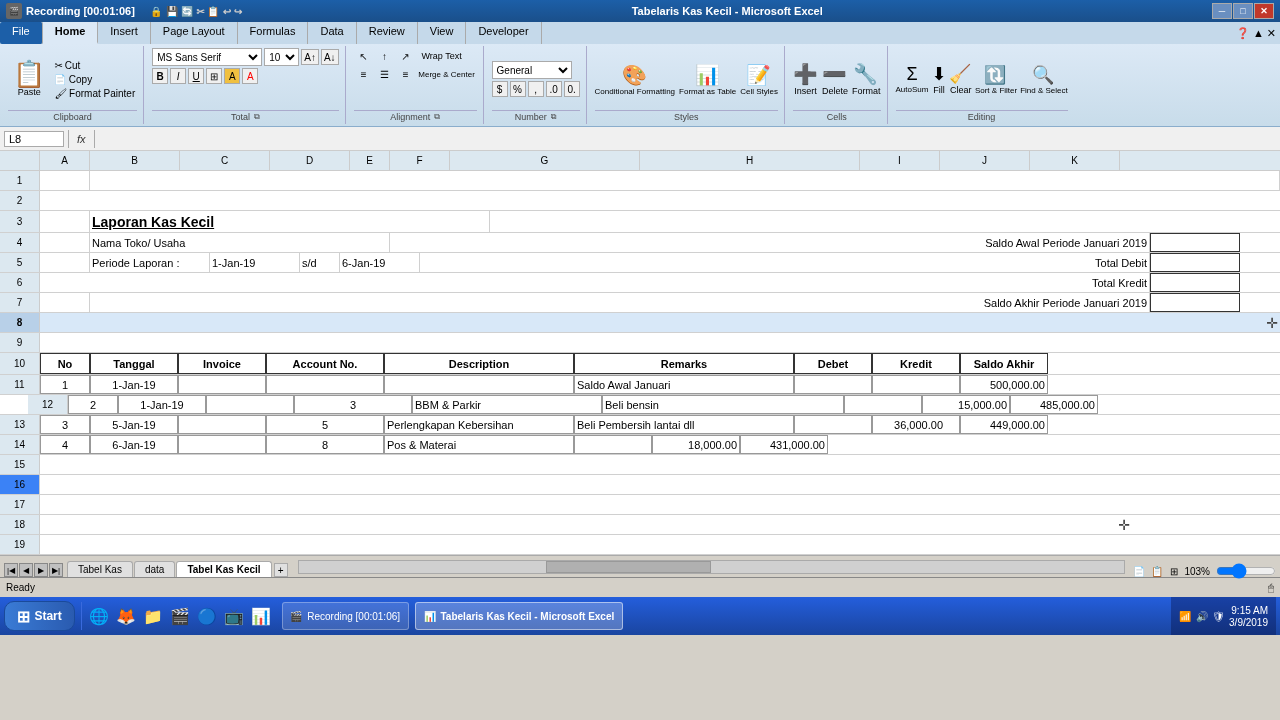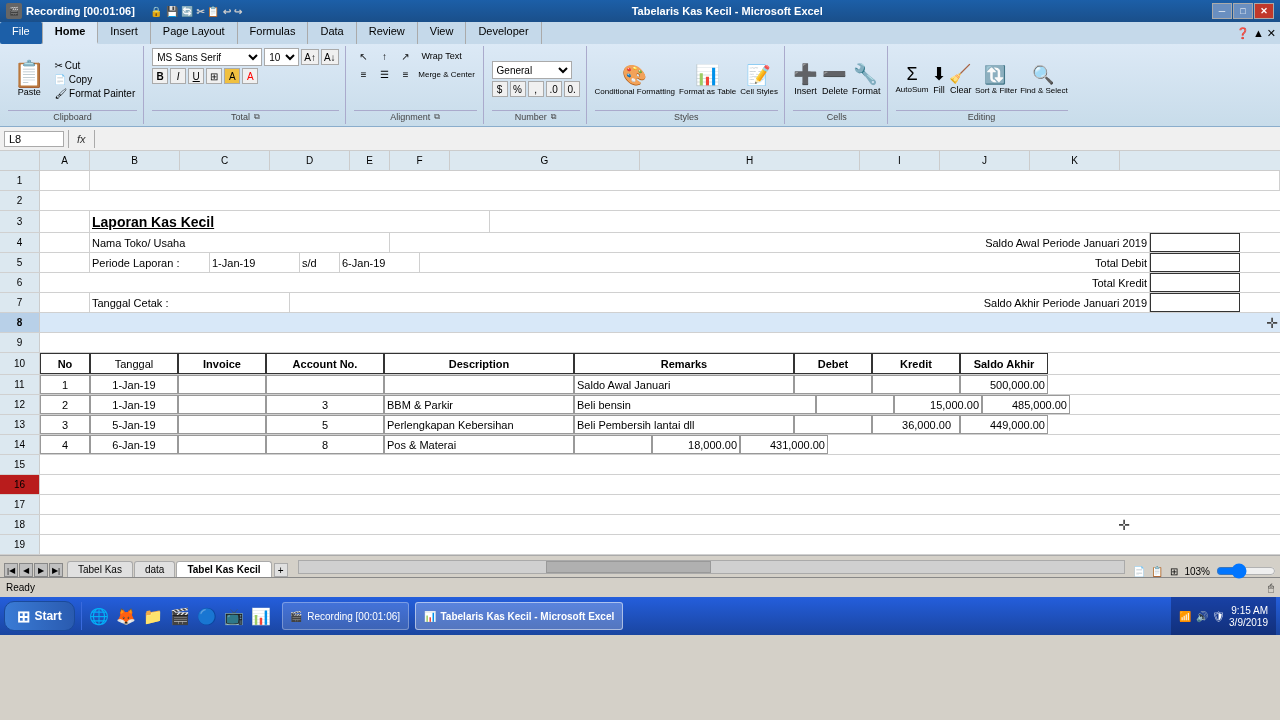--- a/index.html
+++ b/index.html
@@ -296,21 +296,20 @@
     <div style="width:40px; background:#dce8f0; border-right:1px solid #ccc; display:flex; align-items:center; justify-content:center; font-size:10px; flex-shrink:0;">6</div>
     <div style="flex:1;"></div>
     <div style="width:80px; border-right:1px solid #d0d0d0; font-size:11px; padding:0 2px; display:flex; align-items:center; justify-content:flex-end;">Total Kredit</div>
     <div style="width:90px; border:1px solid #333; font-size:11px; padding:0 2px; display:flex; align-items:center;"></div>
     <div style="width:40px;"></div>
   </div>
 
   <div style="display:flex; height:20px; border-bottom:1px solid #d0d0d0;">
     <div style="width:40px; background:#dce8f0; border-right:1px solid #ccc; display:flex; align-items:center; justify-content:center; font-size:10px; flex-shrink:0;">7</div>
     <div style="width:50px; border-right:1px solid #d0d0d0;"></div>
-    <div style="width:200px; border-right:1px solid #d0d0d0; font-size:11px; padding:0 2px; display:flex; align-items:center;">Tanggal Cetak :</div>
     <div style="flex:1;"></div>
     <div style="width:220px; border-right:1px solid #d0d0d0; font-size:11px; padding:0 2px; display:flex; align-items:center; justify-content:flex-end;">Saldo Akhir Periode Januari 2019</div>
     <div style="width:90px; border:1px solid #333; font-size:11px; padding:0 2px; display:flex; align-items:center;"></div>
     <div style="width:40px;"></div>
   </div>
 
   <div style="display:flex; height:20px; border-bottom:1px solid #d0d0d0; background:#d8e8f8;">
     <div style="width:40px; background:#b8d0e8; border-right:1px solid #ccc; display:flex; align-items:center; justify-content:center; font-size:10px; flex-shrink:0; font-weight:bold;">8</div>
     <div style="flex:1;"></div>
     <div style="position:relative; width:16px; display:flex; align-items:center; justify-content:center;">
@@ -319,21 +318,21 @@
   </div>
 
   <div style="display:flex; height:20px; border-bottom:1px solid #d0d0d0;">
     <div style="width:40px; background:#dce8f0; border-right:1px solid #ccc; display:flex; align-items:center; justify-content:center; font-size:10px; flex-shrink:0;">9</div>
     <div style="flex:1;"></div>
   </div>
 
   <div style="display:flex; height:22px; border-bottom:1px solid #d0d0d0;">
     <div style="width:40px; background:#dce8f0; border-right:1px solid #ccc; display:flex; align-items:center; justify-content:center; font-size:10px; flex-shrink:0;">10</div>
     <div style="width:50px; border:1px solid #333; font-size:11px; font-weight:bold; padding:0 2px; display:flex; align-items:center; justify-content:center;">No</div>
-    <div style="width:88px; border:1px solid #333; font-size:11px; font-weight:normal; padding:0 2px; display:flex; align-items:center; justify-content:center;">Tanggal</div>
+    <div style="width:88px; border:1px solid #333; font-size:11px; font-weight:bold; padding:0 2px; display:flex; align-items:center; justify-content:center;">Tanggal</div>
     <div style="width:88px; border:1px solid #333; font-size:11px; font-weight:bold; padding:0 2px; display:flex; align-items:center; justify-content:center;">Invoice</div>
     <div style="width:118px; border:1px solid #333; font-size:11px; font-weight:bold; padding:0 2px; display:flex; align-items:center; justify-content:center;">Account No.</div>
     <div style="width:190px; border:1px solid #333; font-size:11px; font-weight:bold; padding:0 2px; display:flex; align-items:center; justify-content:center;">Description</div>
     <div style="width:220px; border:1px solid #333; font-size:11px; font-weight:bold; padding:0 2px; display:flex; align-items:center; justify-content:center;">Remarks</div>
     <div style="width:78px; border:1px solid #333; font-size:11px; font-weight:bold; padding:0 2px; display:flex; align-items:center; justify-content:center;">Debet</div>
     <div style="width:88px; border:1px solid #333; font-size:11px; font-weight:bold; padding:0 2px; display:flex; align-items:center; justify-content:center;">Kredit</div>
     <div style="width:88px; border:1px solid #333; font-size:11px; font-weight:bold; padding:0 2px; display:flex; align-items:center; justify-content:center;">Saldo Akhir</div>
   </div>
 
   <div style="display:flex; height:20px; border-bottom:1px solid #d0d0d0;">
@@ -343,63 +342,63 @@
     <div style="width:88px; border:1px solid #999; font-size:11px; padding:0 2px; display:flex; align-items:center;"></div>
     <div style="width:118px; border:1px solid #999; font-size:11px; padding:0 2px; display:flex; align-items:center;"></div>
     <div style="width:190px; border:1px solid #999; font-size:11px; padding:0 2px; display:flex; align-items:center;"></div>
     <div style="width:220px; border:1px solid #999; font-size:11px; padding:0 2px; display:flex; align-items:center;">Saldo Awal Januari</div>
     <div style="width:78px; border:1px solid #999; font-size:11px; padding:0 2px; display:flex; align-items:center;"></div>
     <div style="width:88px; border:1px solid #999; font-size:11px; padding:0 2px; display:flex; align-items:center;"></div>
     <div style="width:88px; border:1px solid #999; font-size:11px; padding:0 2px; display:flex; align-items:center; justify-content:flex-end;">500,000.00</div>
   </div>
 
   <div style="display:flex; height:20px; border-bottom:1px solid #d0d0d0;">
-    <div style="width:40px; background:#dce8f0; border-right:1px solid #ccc; display:flex; align-items:center; justify-content:center; font-size:10px; flex-shrink:0;">12</div>
+    <div style="width:40px; background:#dce8f0; border-right:1px solid #ccc; display:flex; align-items:center; justify-content:center; font-size:10px; flex-shrink:0;margin-left:28px;">12</div>
     <div style="width:50px; border:1px solid #999; font-size:11px; padding:0 2px; display:flex; align-items:center; justify-content:center;">2</div>
     <div style="width:88px; border:1px solid #999; font-size:11px; padding:0 2px; display:flex; align-items:center; justify-content:center;">1-Jan-19</div>
     <div style="width:88px; border:1px solid #999; font-size:11px; padding:0 2px; display:flex; align-items:center;"></div>
     <div style="width:118px; border:1px solid #999; font-size:11px; padding:0 2px; display:flex; align-items:center; justify-content:center;">3</div>
     <div style="width:190px; border:1px solid #999; font-size:11px; padding:0 2px; display:flex; align-items:center;">BBM &amp; Parkir</div>
     <div style="width:242px; border:1px solid #999; font-size:11px; padding:0 2px; display:flex; align-items:center;">Beli bensin</div>
     <div style="width:78px; border:1px solid #999; font-size:11px; padding:0 2px; display:flex; align-items:center;"></div>
     <div style="width:88px; border:1px solid #999; font-size:11px; padding:0 2px; display:flex; align-items:center; justify-content:flex-end;">15,000.00</div>
     <div style="width:88px; border:1px solid #999; font-size:11px; padding:0 2px; display:flex; align-items:center; justify-content:flex-end;">485,000.00</div>
   </div>
 
   <div style="display:flex; height:20px; border-bottom:1px solid #d0d0d0;">
     <div style="width:40px; background:#dce8f0; border-right:1px solid #ccc; display:flex; align-items:center; justify-content:center; font-size:10px; flex-shrink:0;">13</div>
     <div style="width:50px; border:1px solid #999; font-size:11px; padding:0 2px; display:flex; align-items:center; justify-content:center;">3</div>
     <div style="width:88px; border:1px solid #999; font-size:11px; padding:0 2px; display:flex; align-items:center; justify-content:center;">5-Jan-19</div>
     <div style="width:88px; border:1px solid #999; font-size:11px; padding:0 2px; display:flex; align-items:center;"></div>
     <div style="width:118px; border:1px solid #999; font-size:11px; padding:0 2px; display:flex; align-items:center; justify-content:center;">5</div>
     <div style="width:190px; border:1px solid #999; font-size:11px; padding:0 2px; display:flex; align-items:center;">Perlengkapan Kebersihan</div>
     <div style="width:220px; border:1px solid #999; font-size:11px; padding:0 2px; display:flex; align-items:center;">Beli Pembersih lantai dll</div>
     <div style="width:78px; border:1px solid #999; font-size:11px; padding:0 2px; display:flex; align-items:center;"></div>
-    <div style="width:88px; border:1px solid #999; font-size:11px; padding:0 8px; display:flex; align-items:center; justify-content:flex-end;">36,000.00</div>
+    <div style="width:88px; border:1px solid #999; font-size:11px; padding:0 16px; display:flex; align-items:center; justify-content:flex-end;">36,000.00</div>
     <div style="width:88px; border:1px solid #999; font-size:11px; padding:0 2px; display:flex; align-items:center; justify-content:flex-end;">449,000.00</div>
   </div>
 
   <div style="display:flex; height:20px; border-bottom:1px solid #d0d0d0;">
     <div style="width:40px; background:#dce8f0; border-right:1px solid #ccc; display:flex; align-items:center; justify-content:center; font-size:10px; flex-shrink:0;">14</div>
     <div style="width:50px; border:1px solid #999; font-size:11px; padding:0 2px; display:flex; align-items:center; justify-content:center;">4</div>
     <div style="width:88px; border:1px solid #999; font-size:11px; padding:0 2px; display:flex; align-items:center; justify-content:center;">6-Jan-19</div>
     <div style="width:88px; border:1px solid #999; font-size:11px; padding:0 2px; display:flex; align-items:center;"></div>
     <div style="width:118px; border:1px solid #999; font-size:11px; padding:0 2px; display:flex; align-items:center; justify-content:center;">8</div>
     <div style="width:190px; border:1px solid #999; font-size:11px; padding:0 2px; display:flex; align-items:center;">Pos &amp; Materai</div>
     <div style="width:78px; border:1px solid #999; font-size:11px; padding:0 2px; display:flex; align-items:center;"></div>
     <div style="width:88px; border:1px solid #999; font-size:11px; padding:0 2px; display:flex; align-items:center; justify-content:flex-end;">18,000.00</div>
     <div style="width:88px; border:1px solid #999; font-size:11px; padding:0 2px; display:flex; align-items:center; justify-content:flex-end;">431,000.00</div>
   </div>
 
   <div style="display:flex; height:20px; border-bottom:1px solid #d0d0d0;">
     <div style="width:40px; background:#dce8f0; border-right:1px solid #ccc; display:flex; align-items:center; justify-content:center; font-size:10px; flex-shrink:0;">15</div>
     <div style="flex:1;"></div>
   </div>
   <div style="display:flex; height:20px; border-bottom:1px solid #d0d0d0;">
-    <div style="width:40px; background:#b91c1c; border-right:1px solid #ccc; display:flex; align-items:center; justify-content:center; font-size:10px; flex-shrink:0;">16</div>
+    <div style="width:40px; background:#3b82f6; border-right:1px solid #ccc; display:flex; align-items:center; justify-content:center; font-size:10px; flex-shrink:0;">16</div>
     <div style="flex:1;"></div>
   </div>
   <div style="display:flex; height:20px; border-bottom:1px solid #d0d0d0;">
     <div style="width:40px; background:#dce8f0; border-right:1px solid #ccc; display:flex; align-items:center; justify-content:center; font-size:10px; flex-shrink:0;">17</div>
     <div style="flex:1;"></div>
   </div>
   <div style="display:flex; height:20px; border-bottom:1px solid #d0d0d0;">
     <div style="width:40px; background:#dce8f0; border-right:1px solid #ccc; display:flex; align-items:center; justify-content:center; font-size:10px; flex-shrink:0;">18</div>
     <div style="flex:1; position:relative;">
       <span style="position:absolute; right:150px; top:2px; font-size:14px; color:#444;">✛</span>

